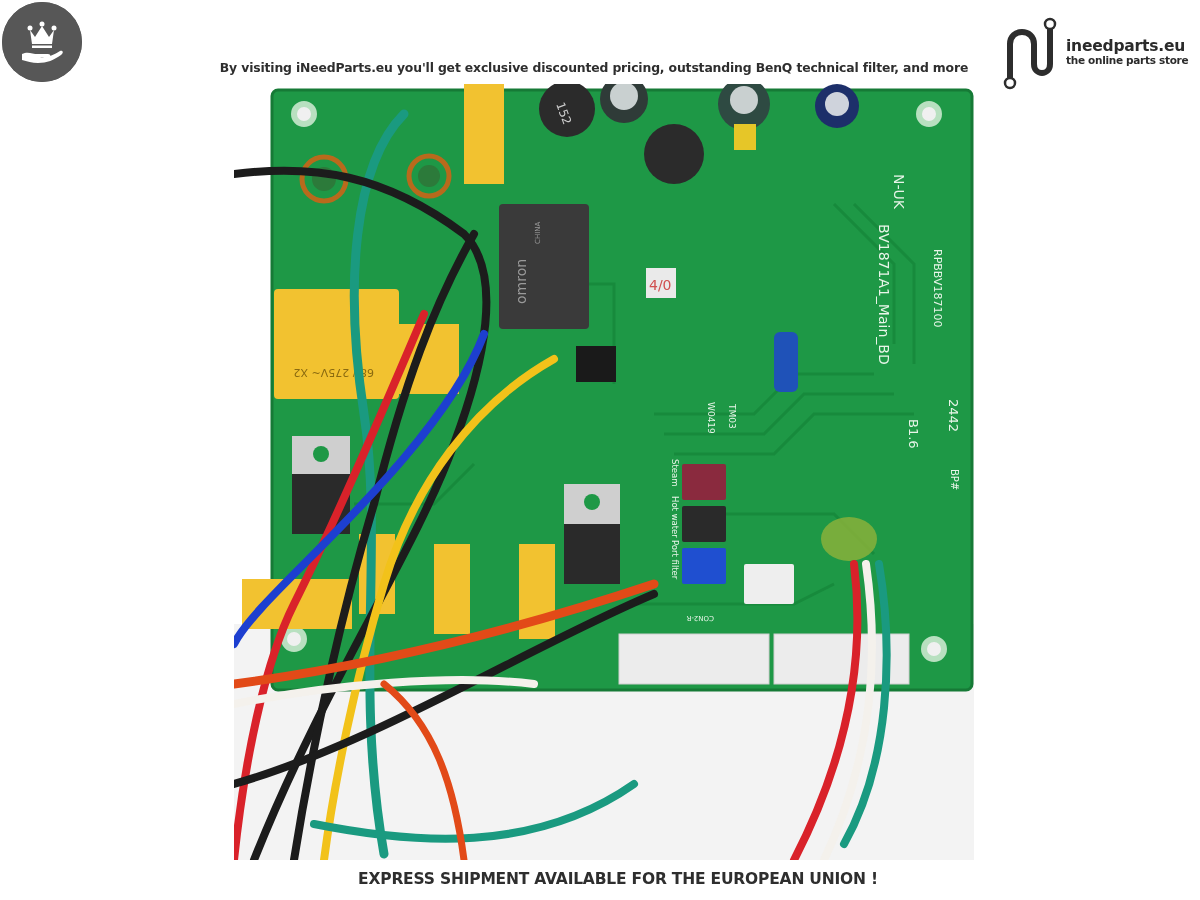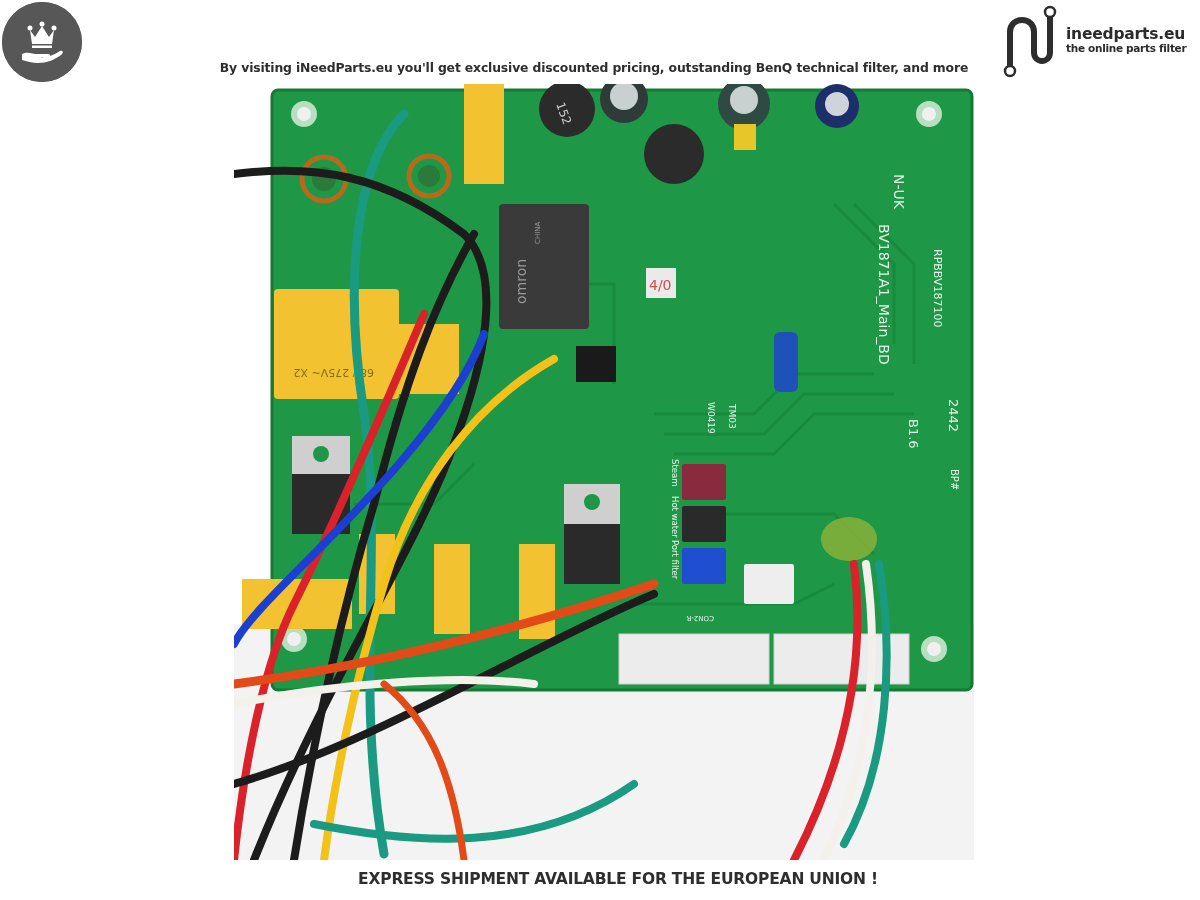--- a/index.html
+++ b/index.html
@@ -4,21 +4,21 @@
   <style>
     * { margin: 0; padding: 0; box-sizing: border-box; }
     html, body { width: 1200px; height: 900px; background: #ffffff; overflow: hidden; }
     body { position: relative; font-family: "DejaVu Sans", sans-serif; }
 
     .badge {
       position: absolute; left: 2px; top: 2px; width: 80px; height: 80px;
       border-radius: 50%; background: #555555;
     }
     .brand {
-      position: absolute; left: 1000px; top: 2px; width: 198px; height: 76px;
+      position: absolute; left: 1000px; top: 14px; width: 198px; height: 76px;
     }
     .brand-name {
       position: absolute; left: 66px; top: 23px; font-family: "DejaVu Sans", sans-serif;
       font-weight: bold; font-size: 15.5px; color: #2b2b2b; letter-spacing: -0.2px;
     }
     .brand-tag {
       position: absolute; left: 66px; top: 40px; font-family: "DejaVu Sans", sans-serif;
       font-weight: bold; font-size: 10.5px; color: #2b2b2b; letter-spacing: -0.3px; white-space: nowrap;
     }
     .top-banner {
@@ -55,21 +55,21 @@
 </div>
 
 <div class="brand">
   <svg width="66" height="76" viewBox="0 0 66 76" style="position:absolute;left:0;top:0">
     <path d="M10 66 L10 30 C10 14 34 14 34 30 L34 50 C34 62 50 62 50 50 L50 14" fill="none" stroke="#2d2d2d" stroke-width="6" stroke-linecap="round"></path>
     <path d="M18 66 L18 32 C18 24 26 24 26 32 L26 52 C26 70 58 70 58 52 L58 20" fill="none" stroke="#2d2d2d" stroke-width="4" stroke-linecap="round" opacity="0.0"></path>
     <circle cx="50" cy="10" r="5" fill="#ffffff" stroke="#2d2d2d" stroke-width="2.5"></circle>
     <circle cx="10" cy="69" r="5" fill="#ffffff" stroke="#2d2d2d" stroke-width="2.5"></circle>
   </svg>
   <span class="brand-name">ineedparts.eu</span>
-  <span class="brand-tag">the online parts filter</span>
+  <span class="brand-tag">the online parts store</span>
 </div>
 
 <div class="top-banner">By visiting iNeedParts.eu you'll get exclusive discounted pricing, outstanding BenQ technical filter, and more</div>
 
 <div class="photo">
   <svg viewBox="0 0 740 776">
 
     <rect x="0" y="0" width="740" height="776" fill="#ffffff"></rect>
     <rect x="0" y="540" width="740" height="236" fill="#f3f3f3"></rect>
 

